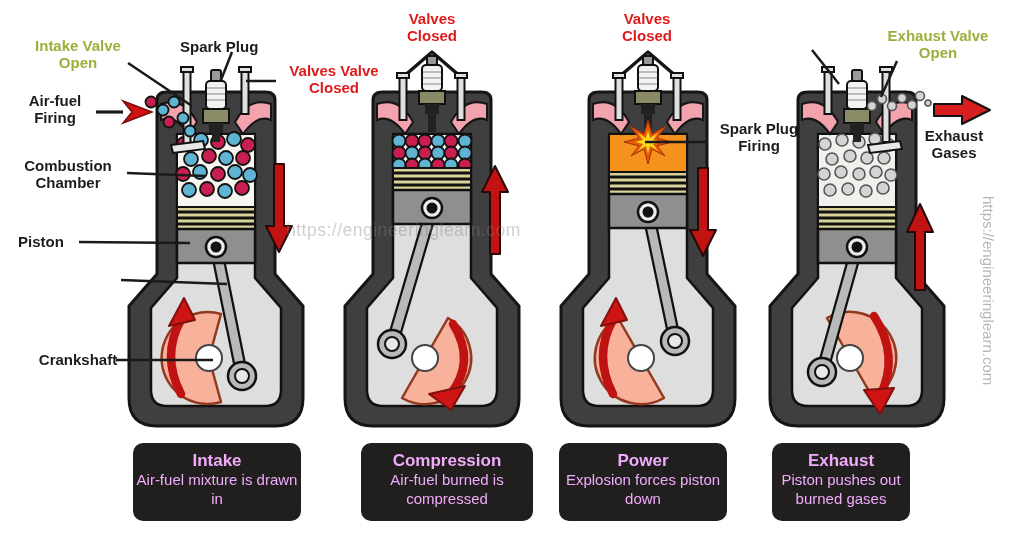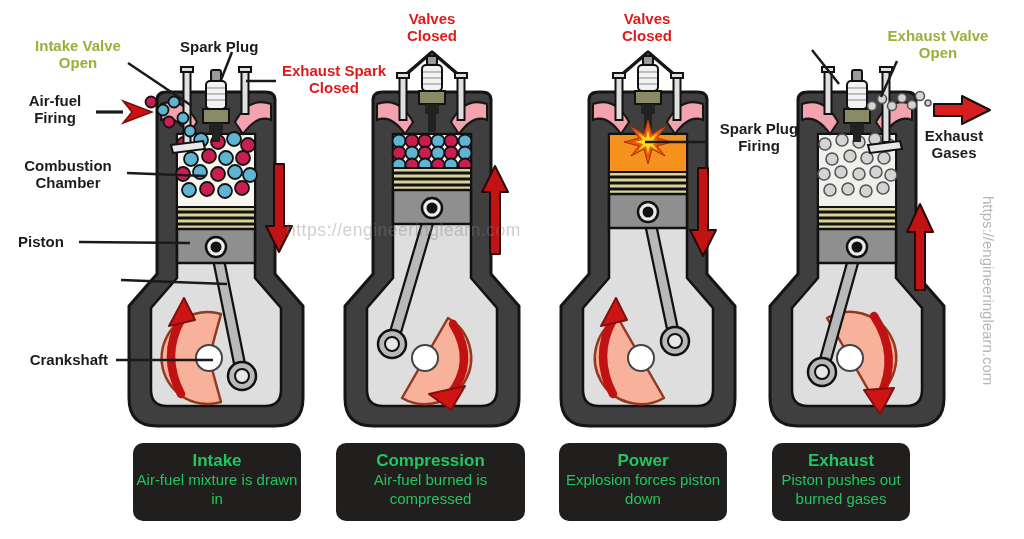--- a/index.html
+++ b/index.html
@@ -41,21 +41,21 @@
   .dart{fill:#cf1111;stroke:#7a0c0c;stroke-width:1.5;}
   .exarrow{fill:#d81e1e;stroke:#111;stroke-width:2;stroke-linejoin:round;}
   .burst1{fill:#e8590c;stroke:#a33005;stroke-width:1;}
   .burst2{fill:#ffd71c;}
   
   .lbl{position:absolute;font-weight:700;font-size:15px;line-height:1.15;color:#1c1c1c;
        text-align:center;white-space:normal;}
   .red{color:#df1a1a;}
   .olive{color:#9dae3a;}
   .cap{position:absolute;top:443px;height:78px;background:#211f1d;border-radius:10px;
-       color:#22c55e;text-align:center;box-sizing:border-box;padding-top:7px;}
+       color:#f0abfc;text-align:center;box-sizing:border-box;padding-top:7px;}
   .cap .t{font-size:17px;font-weight:700;display:block;line-height:1.25;}
   .cap .d{font-size:15px;font-weight:400;display:block;line-height:1.22;}
   .wm-h{position:absolute;left:286px;top:220px;font-size:17.5px;letter-spacing:.5px;
         color:rgba(130,130,130,.38);font-weight:400;}
   .wm-v{position:absolute;left:980px;top:196px;writing-mode:vertical-rl;font-size:15px;
         color:rgba(110,110,110,.5);font-weight:400;}
 </style>
 </head>
 <body>
 
@@ -345,36 +345,36 @@
     <line class="leader" x1="812" y1="50" x2="839" y2="84"></line>
     <line class="leader" x1="897" y1="61" x2="881" y2="97"></line>
     <g>
       <line class="leader" x1="96" y1="112" x2="123" y2="112" style="stroke-width:3.2"></line>
       <polygon class="dart" points="123,101 152,112 123,123 132,112"></polygon>
     </g>
   </svg>
 
   <div class="lbl olive" style="left:16px;top:37px;width:124px">Intake Valve Open</div>
   <div class="lbl" style="left:180px;top:38px;width:100px;white-space:nowrap;text-align:left">Spark Plug</div>
-  <div class="lbl red" style="left:272px;top:62px;width:124px">Exhaust Spark Closed</div>
+  <div class="lbl red" style="left:272px;top:62px;width:124px">Valves Valve Closed</div>
   <div class="lbl" style="left:12px;top:92px;width:86px">Air-fuel Firing</div>
   <div class="lbl" style="left:8px;top:157px;width:120px">Combustion Chamber</div>
   <div class="lbl" style="left:18px;top:233px;width:70px;text-align:left">Piston</div>
-  <div class="lbl" style="left:8px;top:351px;width:100px;text-align:right">Crankshaft</div>
+  <div class="lbl" style="left:28px;top:351px;width:100px;text-align:center">Crankshaft</div>
   <div class="lbl red" style="left:384px;top:10px;width:96px">Valves Closed</div>
   <div class="lbl red" style="left:599px;top:10px;width:96px">Valves Closed</div>
   <div class="lbl" style="left:703px;top:120px;width:112px">Spark Plug Firing</div>
   <div class="lbl olive" style="left:877px;top:27px;width:122px">Exhaust Valve Open</div>
   <div class="lbl" style="left:908px;top:127px;width:92px">Exhaust Gases</div>
 
   <div class="cap" style="left:133px;width:168px">
     <span class="t">Intake</span>
     <span class="d">Air-fuel mixture is drawn in</span>
   </div>
-  <div class="cap" style="left:336px;width:189px">
+  <div class="cap" style="left:361px;width:172px">
     <span class="t">Compression</span>
     <span class="d">Air-fuel burned is compressed</span>
   </div>
   <div class="cap" style="left:559px;width:168px">
     <span class="t">Power</span>
     <span class="d">Explosion forces piston down</span>
   </div>
   <div class="cap" style="left:772px;width:138px">
     <span class="t">Exhaust</span>
     <span class="d">Piston pushes out burned gases</span>

